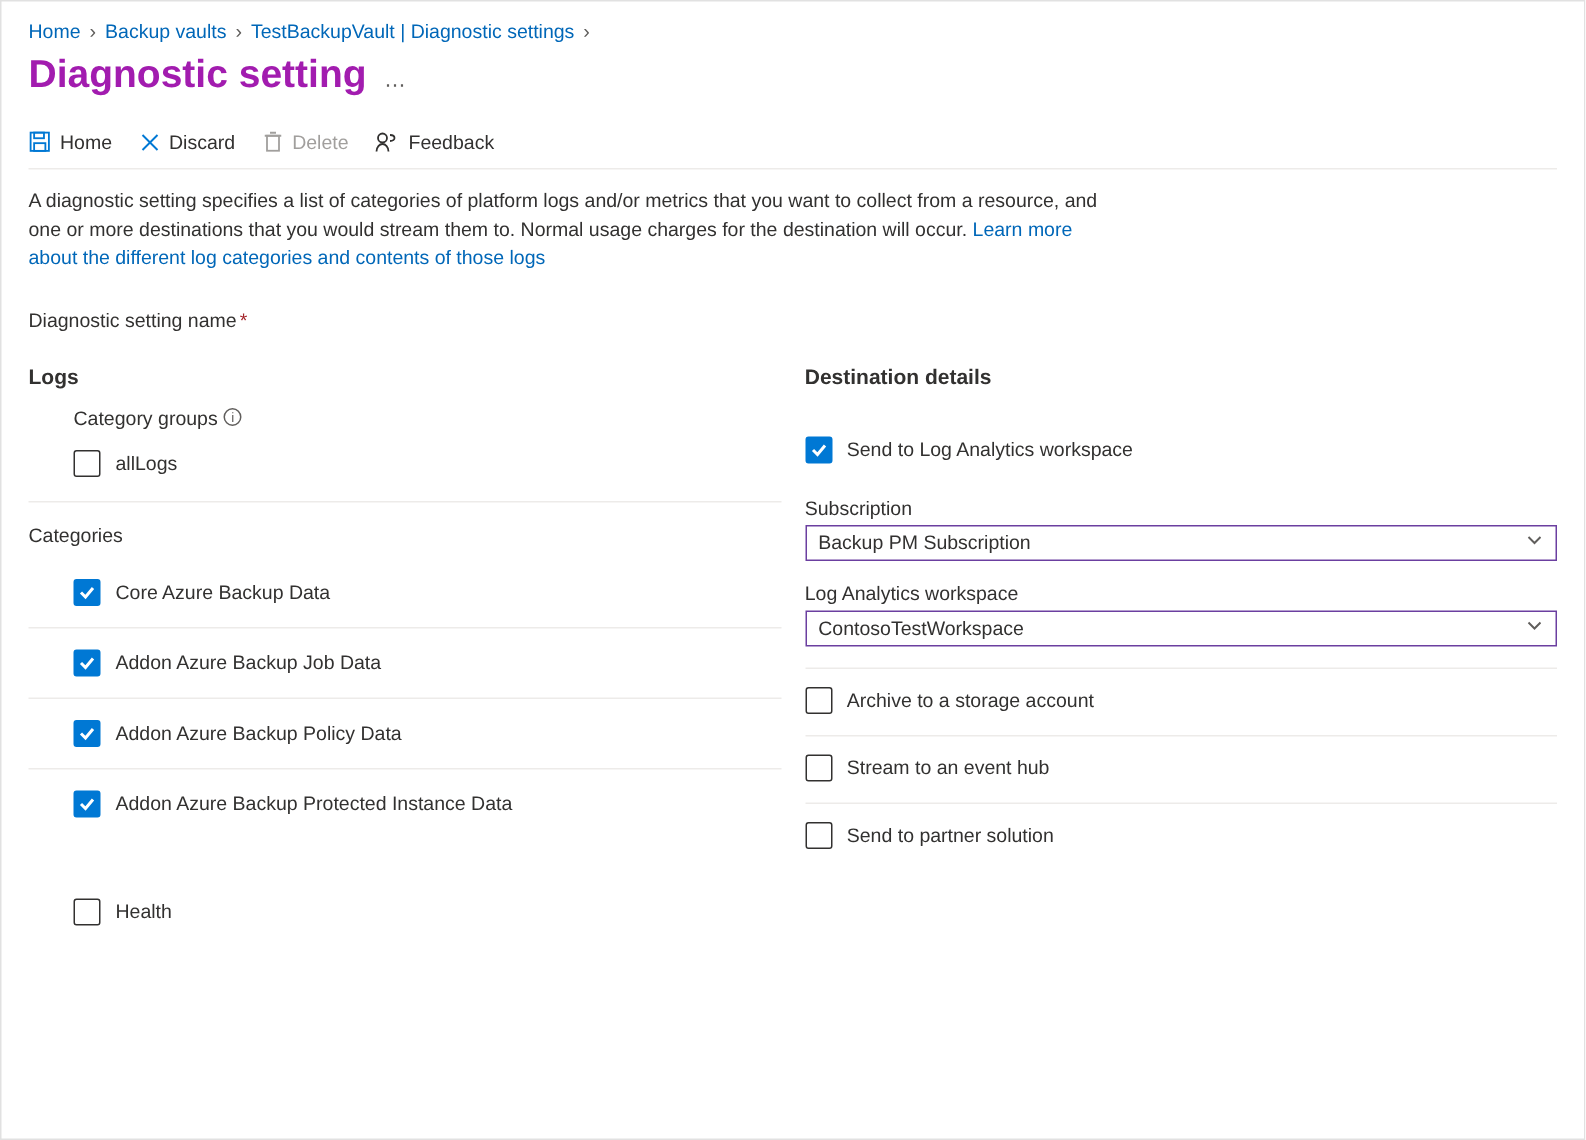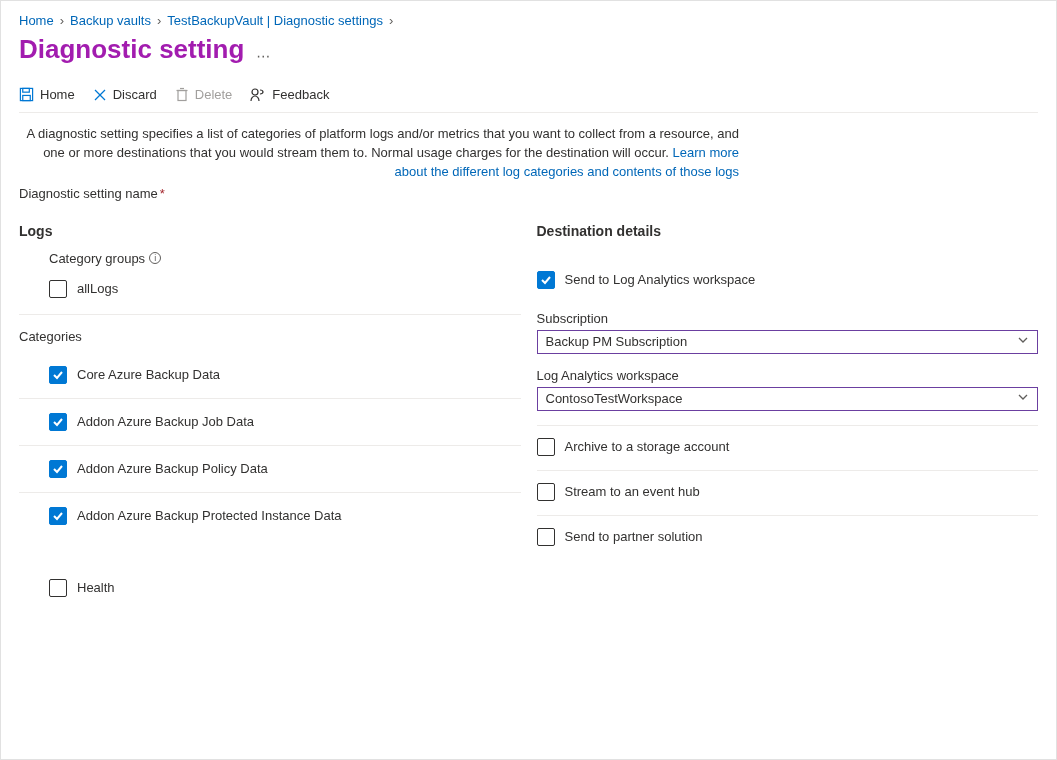--- a/index.html
+++ b/index.html
@@ -59,23 +59,22 @@
     color: #323130; cursor: pointer;
     font-size: 13px;
   }
   .toolbar .tbtn.disabled { color: #a19f9d; cursor: default; }
   .toolbar .tbtn svg { display: block; }
   
   .description {
     font-size: 13px;
     color: #323130;
     line-height: 1.45;
-    margin-bottom: 4px;
+    margin-bottom: 24px;
     max-width: 720px;
-    text-align: right;
   }
   .description a { color: #0067b8; text-decoration: none; cursor: pointer; }
   
   .form-row {
     display: flex; align-items: center; gap: 12px;
     margin-bottom: 22px;
   }
   .form-row .label {
     width: 250px;
     font-size: 13px;

